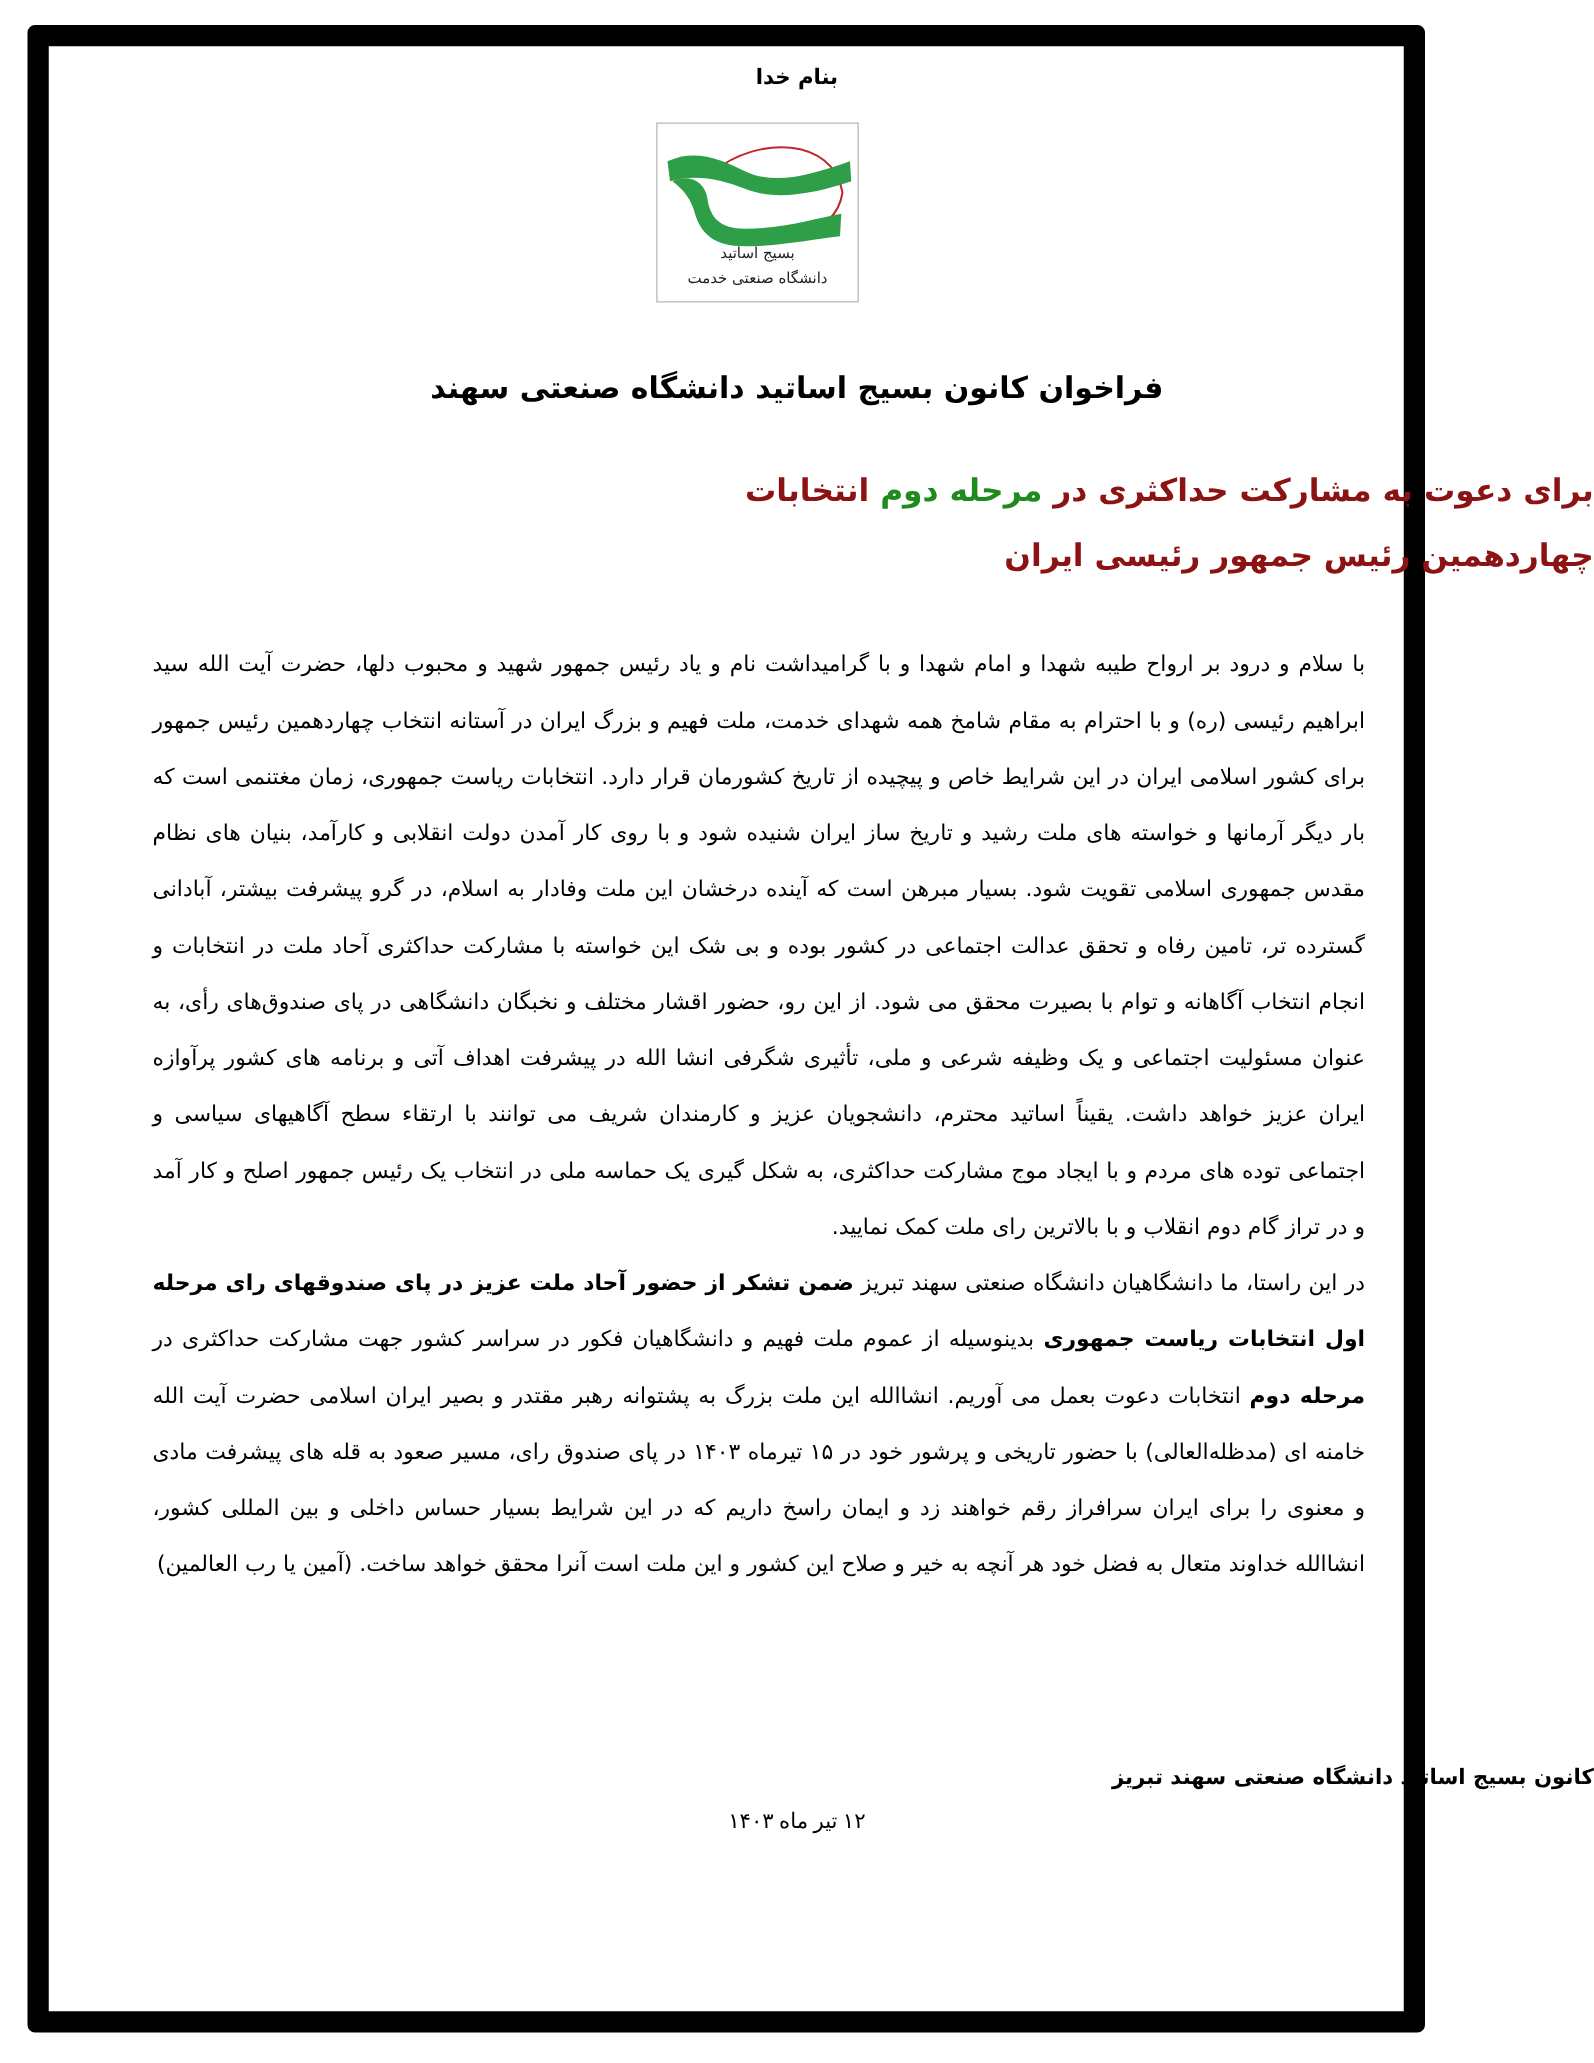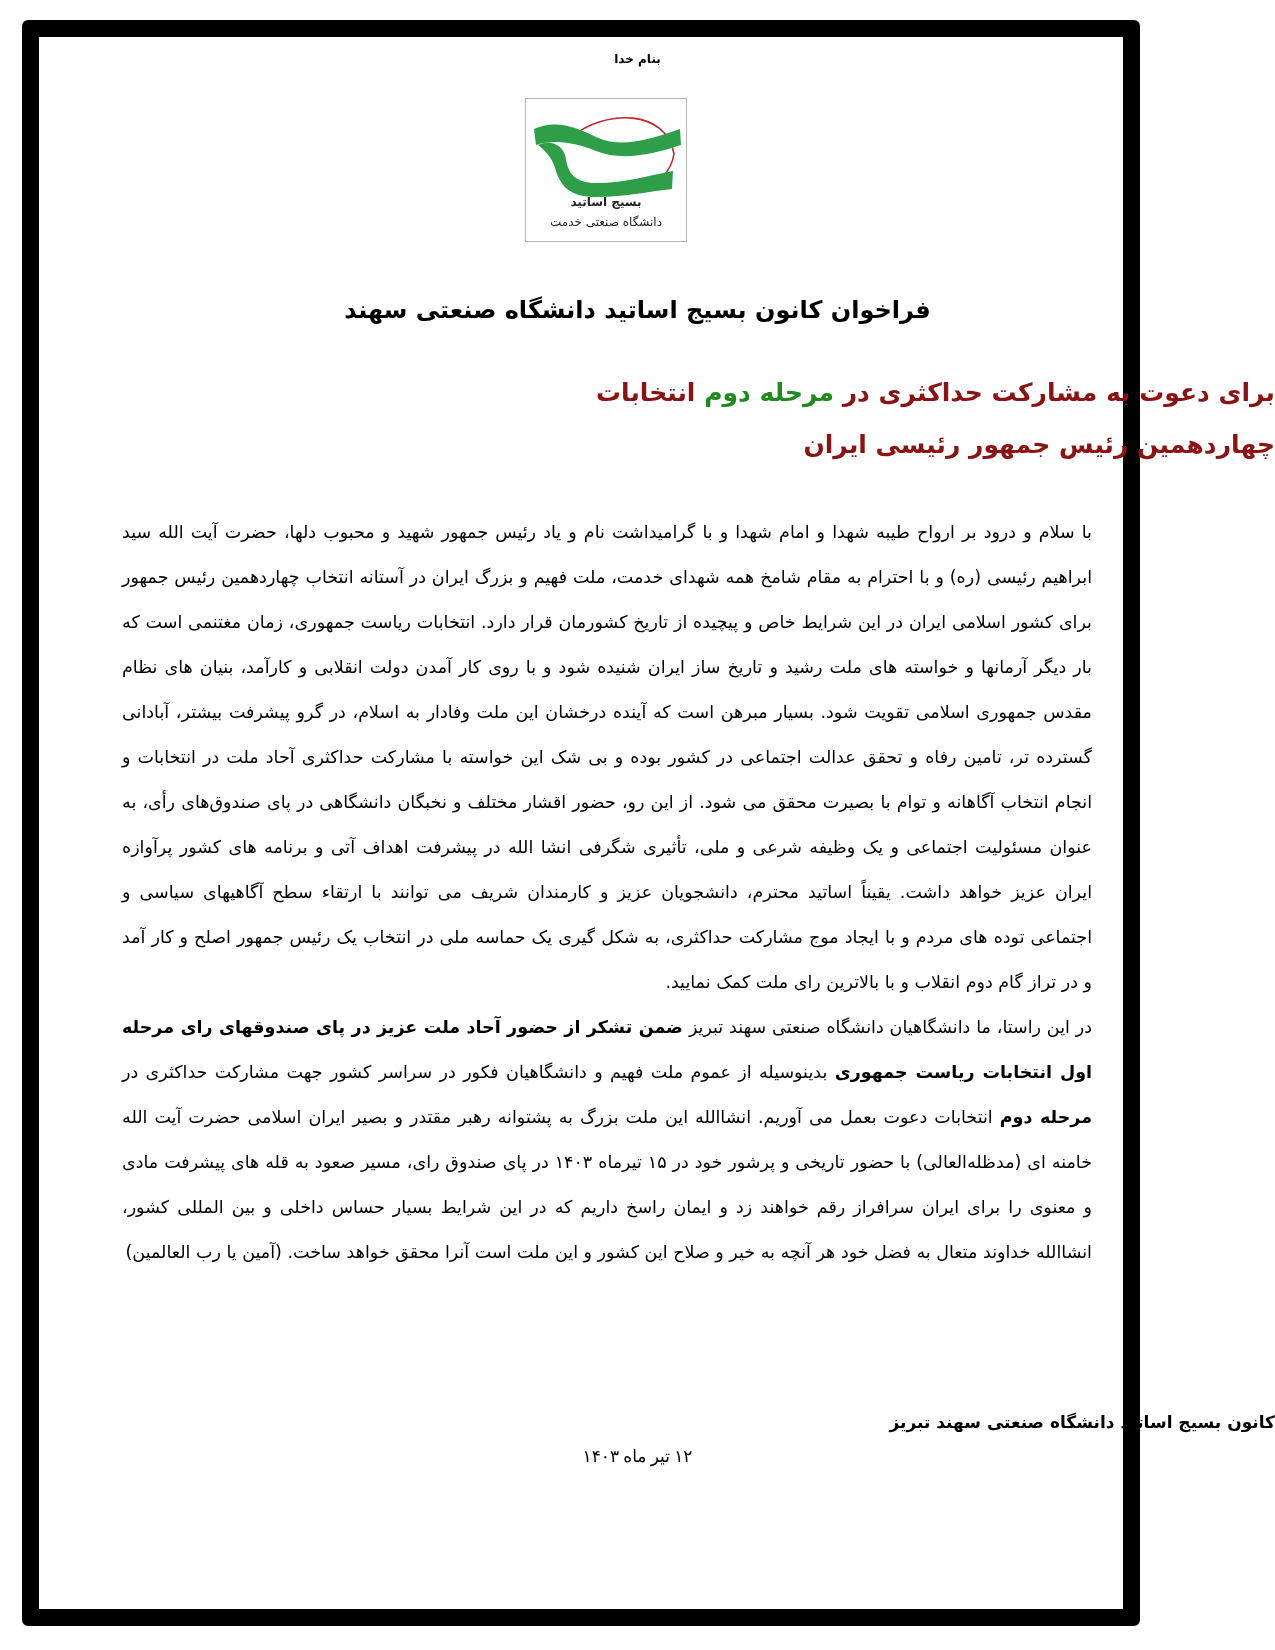--- a/index.html
+++ b/index.html
@@ -1,27 +1,27 @@
 <!DOCTYPE html>
 <html><head>
 <meta charset="utf-8">
 <style>
   html, body { margin: 0; padding: 0; background: #ffffff; }
   body { width: 1275px; height: 1650px; position: relative; overflow: hidden;
          font-family: "DejaVu Sans", "Liberation Sans", sans-serif; color: #000; }
   .frame { position: absolute; left: 22px; top: 20px; width: 1084px; height: 1572px;
            border: 17px solid #000; border-radius: 6px; background: #fff; }
   .bismillah { position: absolute; top: 52px; left: 0; right: 0; text-align: center;
-               font-weight: bold; font-size: 12px; direction: rtl; }
+               font-weight: bold; font-size: 17px; direction: rtl; }
   .logo { position: absolute; left: 525px; top: 98px; width: 160px; height: 142px;
           border: 1px solid #b5b5b5; background: #fff; }
   .logo svg { position: absolute; left: 0; top: 0; }
   .logo-line1, .logo-line2 { position: absolute; left: 0; right: 0; text-align: center;
           font-size: 12px; direction: rtl; color: #222; }
-  .logo-line1 { top: 96px; font-weight: bold; }
+  .logo-line1 { top: 96px; }
   .logo-line2 { top: 116px; }
   .title { position: absolute; top: 296px; left: 0; right: 0; text-align: center; direction: rtl;
            font-weight: bold; font-size: 24px; color: #000000; }
   .subtitle { position: absolute; left: 0; right: 0; text-align: right; direction: rtl;
               font-weight: bold; font-size: 25px; color: #8b1313; }
   .subtitle.l1 { top: 378px; }
   .subtitle.l2 { top: 430px; }
   .green { color: #1f8b1f; }
   .body-text { position: absolute; left: 122px; width: 970px; top: 510px; direction: rtl;
                text-align: justify; font-size: 17.5px; line-height: 45px; }

